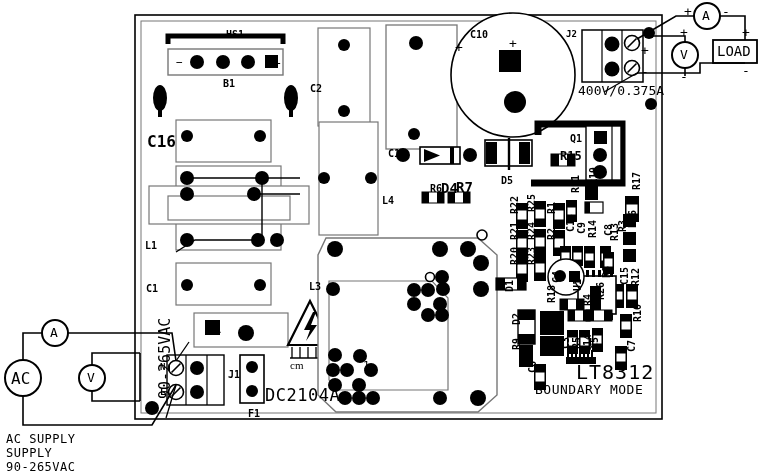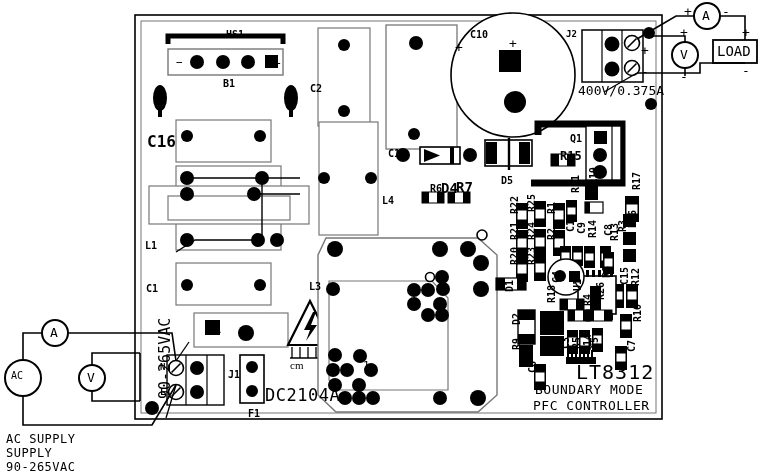--- a/index.html
+++ b/index.html
@@ -337,21 +337,21 @@
   <path d="M637 73 L700 73 L700 63 L745 63" fill="none" stroke="#000" stroke-width="1.6"></path>
   <path d="M685 42 L685 36 L650 36 M685 68 L685 76" fill="none" stroke="#000" stroke-width="1.6"></path>
 
   <path d="M637 73 L604 92" fill="none" stroke="#000" stroke-width="1.4"></path>
 
   <path d="M176 361 L189 342" fill="none" stroke="#000" stroke-width="1.3"></path>
   <path d="M176 385 L166 418" fill="none" stroke="#000" stroke-width="1.3"></path>
 
 </svg>
 
-<div class="txt" style="left:11px;top:371px;font-size:10px;">AC</div>
+<div class="txt" style="left:11px;top:371px;font-size:16px;">AC</div>
 <div class="txt" style="left:50px;top:326px;font-size:13px;">A</div>
 <div class="txt" style="left:87px;top:371px;font-size:13px;">V</div>
 <div class="txt vert" style="left:158px;top:399px;font-size:15px;transform:rotate(-90deg);">90-265VAC</div>
 <div class="txt" style="left:160px;top:363px;font-size:9px;font-weight:bold;">N</div>
 <div class="txt" style="left:160px;top:388px;font-size:9px;font-weight:bold;">L</div>
 <div class="txt" style="left:6px;top:433px;font-size:12px;letter-spacing:0.5px;">AC SUPPLY</div>
 <div class="txt" style="left:6px;top:447px;font-size:12px;letter-spacing:0.5px;">SUPPLY</div>
 <div class="txt" style="left:6px;top:461px;font-size:12px;letter-spacing:0.5px;">90-265VAC</div>
 
 <div class="txt" style="left:702px;top:9px;font-size:13px;">A</div>
@@ -364,21 +364,20 @@
 <div class="txt" style="left:680px;top:26px;font-size:13px;">+</div>
 <div class="txt" style="left:680px;top:70px;font-size:13px;">-</div>
 <div class="txt" style="left:641px;top:44px;font-size:13px;">+</div>
 <div class="txt" style="left:641px;top:65px;font-size:13px;">-</div>
 <div class="txt" style="left:566px;top:30px;font-size:9px;font-weight:bold;">J2</div>
 <div class="txt" style="left:578px;top:84px;font-size:13px;">400V/0.375A</div>
 
 <div class="txt" style="left:265px;top:387px;font-size:17px;letter-spacing:0.5px;">DC2104A</div>
 <div class="txt" style="left:576px;top:362px;font-size:20px;letter-spacing:1px;">LT8312</div>
 <div class="txt" style="left:535px;top:383px;font-size:13px;letter-spacing:0.5px;">BOUNDARY MODE</div>
-<div class="txt" style="left:533px;top:399px;font-size:13px;letter-spacing:0.5px;">PFC CONTROLLER</div>
 <div class="txt" style="left:290px;top:360px;font-size:11px;font-family:Liberation Serif, serif;">cm</div>
 <div class="txt" style="left:363px;top:360px;font-size:11px;">1</div>
 
 <div id="refs-h">
       <div class="txt" style="left: 226px; top: 30px; font-size: 10px; font-weight: bold;">HS1</div>
       <div class="txt" style="left: 223px; top: 79px; font-size: 10px; font-weight: bold;">B1</div>
       <div class="txt" style="left: 147px; top: 134px; font-size: 16px; font-weight: bold;">C16</div>
       <div class="txt" style="left: 310px; top: 84px; font-size: 10px; font-weight: bold;">C2</div>
       <div class="txt" style="left: 145px; top: 241px; font-size: 10px; font-weight: bold;">L1</div>
       <div class="txt" style="left: 146px; top: 284px; font-size: 10px; font-weight: bold;">C1</div>

